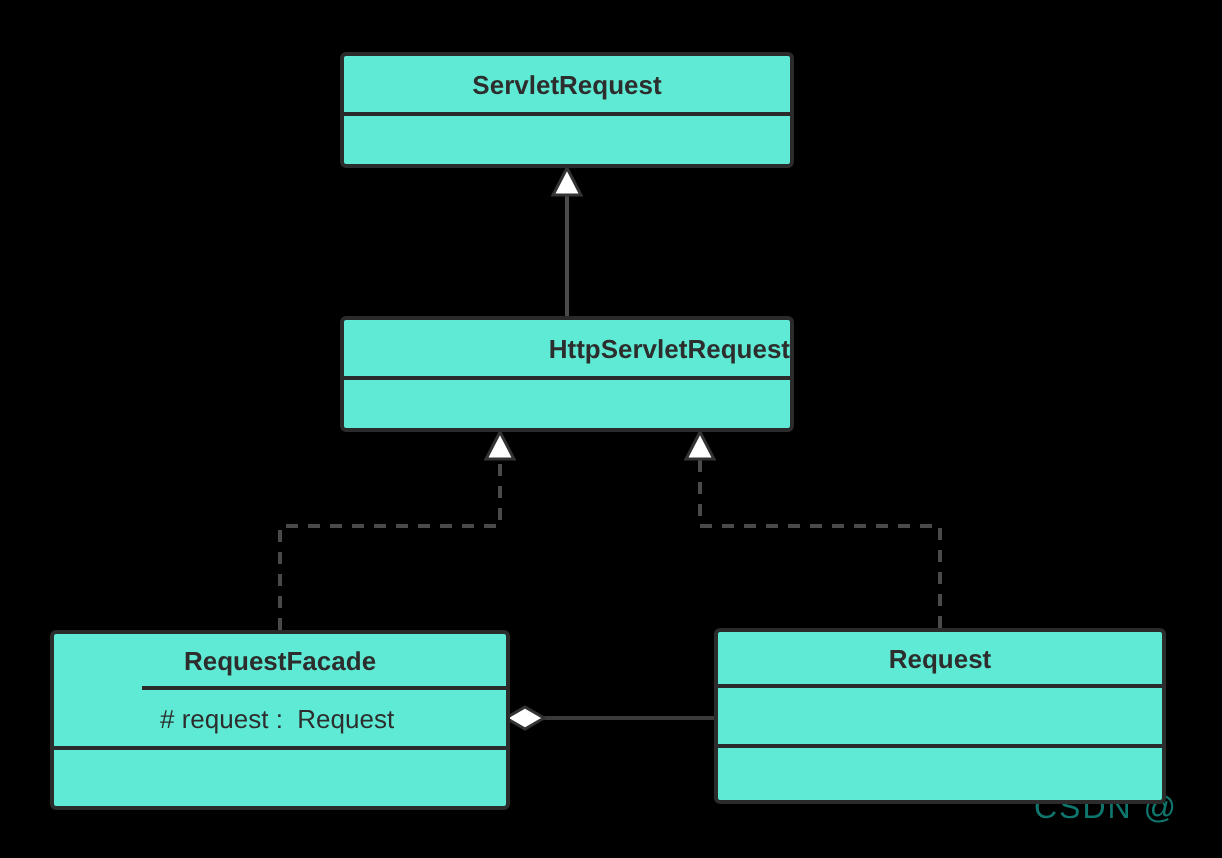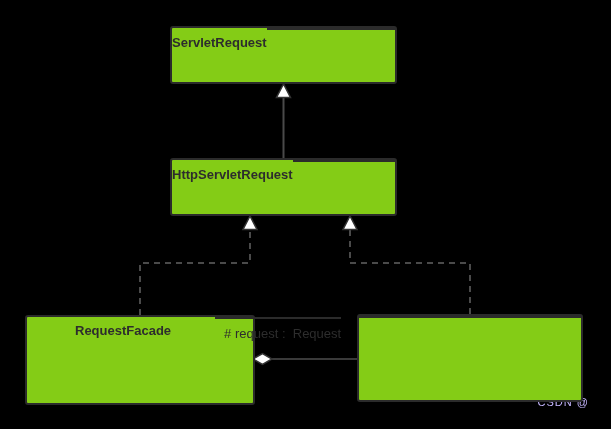--- a/index.html
+++ b/index.html
@@ -11,27 +11,27 @@
     overflow: hidden;
     font-family: "Liberation Sans", sans-serif;
   }
   .connectors {
     position: absolute;
     left: 0; top: 0;
     z-index: 1;
   }
   .class-box {
     position: absolute;
-    background: #84cc16;
+    background: #5eead4;
     border: 2px solid #2b2b2b;
     border-radius: 3px;
     box-sizing: border-box;
     z-index: 2;
     display: flex;
-    flex-direction: row;
+    flex-direction: column;
   }
   .row {
     box-sizing: border-box;
     display: flex;
     align-items: center;
   }
   .row + .row { border-top: 2px solid #2b2b2b; }
   .title-row {
     justify-content: center;
     font-weight: bold;
@@ -48,37 +48,37 @@
   }
   
   #box-servlet-request   { left: 170px; top: 26px;  width: 227px; height: 58px; }
   #box-servlet-request .title-row { height: 28px; }
   #box-servlet-request .empty-1   { flex: 1; }
 
   #box-http-servlet-request { left: 170px; top: 158px; width: 227px; height: 58px; }
   #box-http-servlet-request .title-row { height: 28px; justify-content: flex-end; }
   #box-http-servlet-request .empty-1   { flex: 1; }
 
-  #box-request-facade { left: 25px; top: 315px; width: 230px; height: 90px; padding-left: 48px; }
+  #box-request-facade { left: 25px; top: 315px; width: 230px; height: 90px; }
   #box-request-facade .title-row { height: 26px; }
   #box-request-facade .attr-row  { height: 30px; }
   #box-request-facade .empty-1   { flex: 1; }
 
   #box-request { left: 357px; top: 314px; width: 226px; height: 88px; }
   #box-request .title-row { height: 26px; }
   #box-request .empty-1   { height: 30px; }
   #box-request .empty-2   { flex: 1; }
 
   .watermark {
     position: absolute;
     right: 22px;
     top: 396px;
     z-index: 1;
-    font-size: 11px;
-    color: #c4b5fd;
+    font-size: 16px;
+    color: #0f766e;
     letter-spacing: 1px;
     white-space: nowrap;
   }
 </style>
 </head>
 <body>
 
 <div class="canvas">
 
   <svg class="connectors" width="611" height="429" viewBox="0 0 611 429">
@@ -122,19 +122,22 @@
     <div class="row title-row">
       <span>RequestFacade</span>
     </div>
     <div class="row attr-row">
       <span># request :  Request</span>
     </div>
     <div class="row empty-1"></div>
   </div>
 
   <div class="class-box" id="box-request">
+    <div class="row title-row">
+      <span>Request</span>
+    </div>
     <div class="row empty-1"></div>
     <div class="row empty-2"></div>
   </div>
 
   <div class="watermark">CSDN @</div>
 
 </div>
 
 </body></html>

